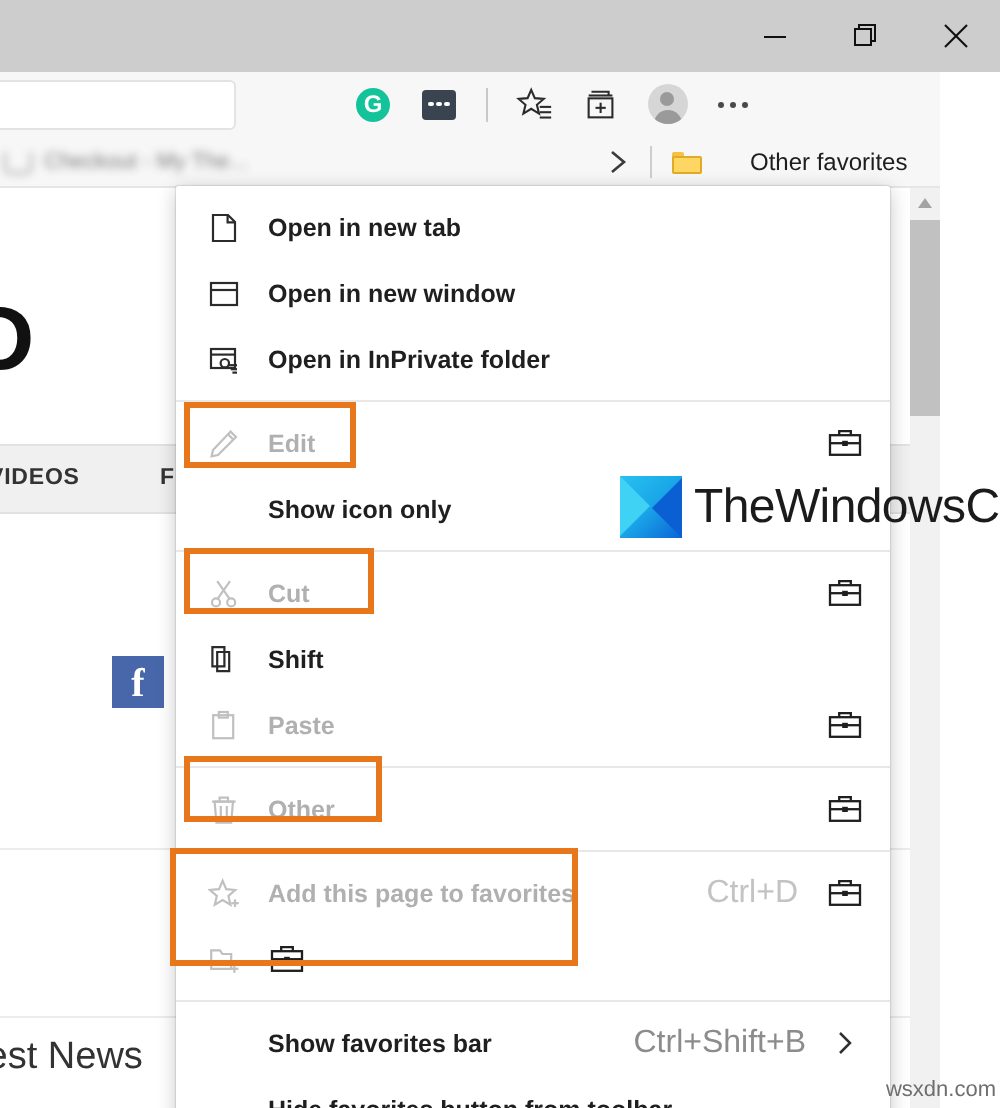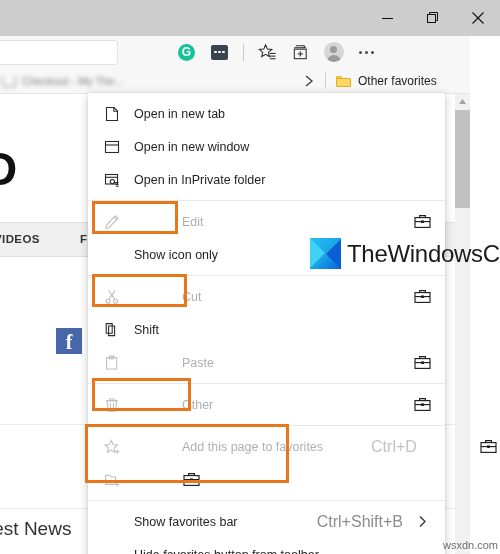--- a/index.html
+++ b/index.html
@@ -178,21 +178,21 @@
     position: absolute;
     left: 325px; top: 5px;
     width: 1px; height: 16px;
     background: #cdcdcd;
   }
   .other-fav {
     position: absolute;
     left: 336px; top: 3px;
     display: flex;
     align-items: center;
-    gap: 7px;
+    gap: 24px;
     font-size: 12px;
     color: #1d1d1d;
     height: 20px;
   }
   .folder-icon {
     position: relative;
     width: 15px; height: 12px;
   }
   .folder-icon::before {
     content: "";
@@ -309,33 +309,34 @@
     position: relative;
     height: 33px;
     display: flex;
     align-items: center;
     padding: 0 14px 0 16px;
     box-sizing: border-box;
     font-size: 12.5px;
     color: #1f1f1f;
     white-space: nowrap;
   }
-  .mi.disabled { color: #b0b0b0; gap: 48px; }
+  .mi.disabled { color: #b0b0b0; }
   .mi .mi-ico {
     width: 26px;
     flex: 0 0 26px;
     display: flex;
     align-items: center;
     color: #2b2b2b;
   }
   .mi.disabled .mi-ico { color: #c0c0c0; }
   .mi .mi-ico.blank { color: transparent; }
   .mi .mi-label {
     flex: 1 1 auto;
     padding-left: 4px;
+    font-weight: bold;
   }
   .mi .mi-accel {
     flex: 0 0 auto;
     color: #8c8c8c;
     font-size: 16px;
     padding-right: 10px;
   }
   .mi.disabled .mi-accel { color: #c3c3c3; }
   .mi .mi-right {
     flex: 0 0 auto;

